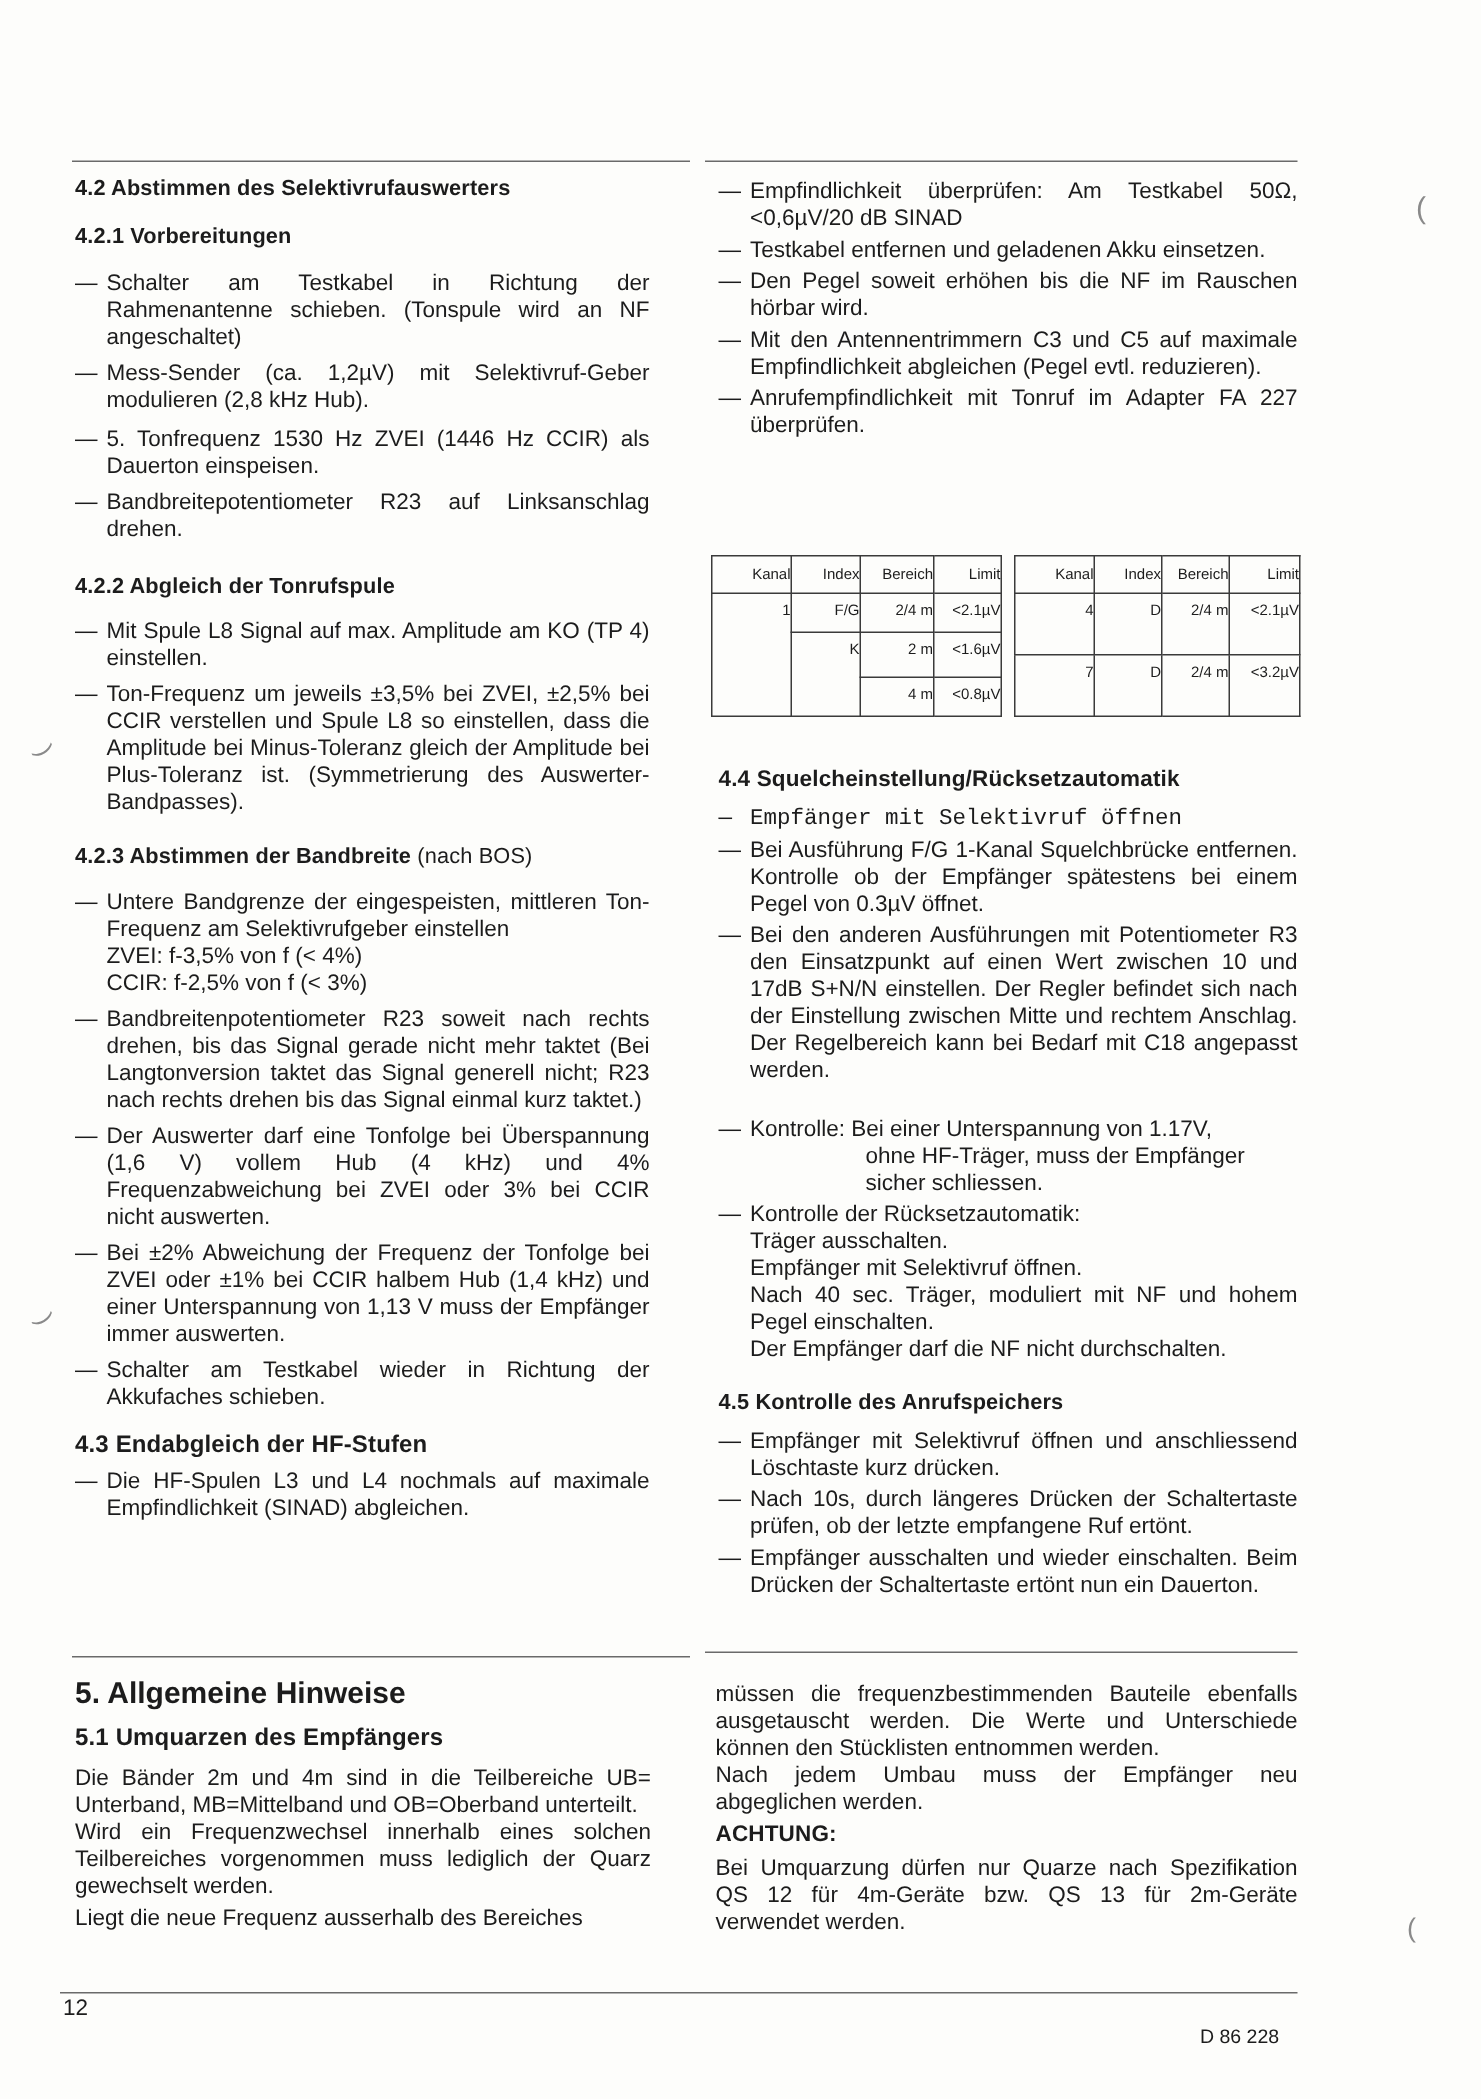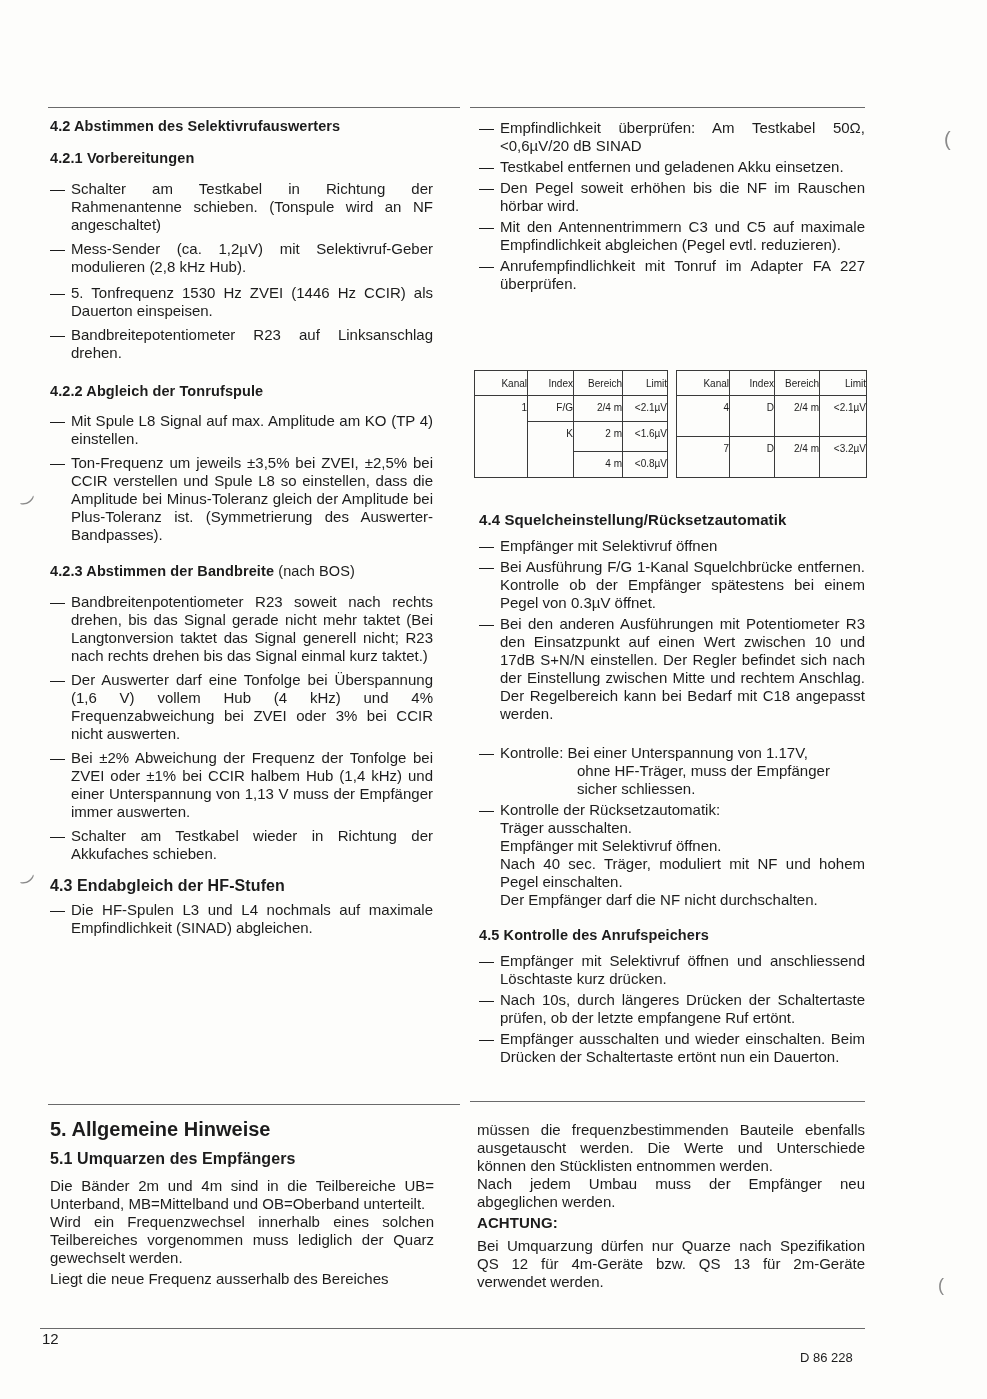--- a/index.html
+++ b/index.html
@@ -48,20 +48,25 @@
   <ul class="dash" style="margin-top:12px;">
     <li style="margin-bottom:6px;">Mit Spule L8 Signal auf max. Amplitude am KO (TP 4) einstellen.</li>
     <li>Ton-Frequenz um jeweils ±3,5% bei ZVEI, ±2,5% bei CCIR verstellen und Spule L8 so einstellen, dass die Amplitude bei Minus-Toleranz gleich der Amplitude bei Plus-Toleranz ist. (Symmetrierung des Auswerter-Bandpasses).</li>
   </ul>
 
   <h3 style="margin-top:18px;">
     <span>4.2.3 Abstimmen der Bandbreite</span>
     <span class="normal">(nach BOS)</span>
   </h3>
   <ul class="dash" style="margin-top:13px;">
+    <li style="margin-bottom:6px;">
+      <span>Untere Bandgrenze der eingespeisten, mittleren Ton-Frequenz am Selektivrufgeber einstellen</span>
+      <span class="indentline" style="text-align:left;">ZVEI: f-3,5% von f (&lt; 4%)</span>
+      <span class="indentline" style="text-align:left;">CCIR: f-2,5% von f (&lt; 3%)</span>
+    </li>
     <li style="margin-bottom:6px;">Bandbreitenpotentiometer R23 soweit nach rechts drehen, bis das Signal gerade nicht mehr taktet (Bei Langtonversion taktet das Signal generell nicht; R23 nach rechts drehen bis das Signal einmal kurz taktet.)</li>
     <li style="margin-bottom:6px;">Der Auswerter darf eine Tonfolge bei Überspannung (1,6 V) vollem Hub (4 kHz) und 4% Frequenzabweichung bei ZVEI oder 3% bei CCIR nicht auswerten.</li>
     <li style="margin-bottom:6px;">Bei ±2% Abweichung der Frequenz der Tonfolge bei ZVEI oder ±1% bei CCIR halbem Hub (1,4 kHz) und einer Unterspannung von 1,13 V muss der Empfänger immer auswerten.</li>
     <li>Schalter am Testkabel wieder in Richtung der Akkufaches schieben.</li>
   </ul>
 
   <h3 style="margin-top:14px; font-size:16px;">4.3 Endabgleich der HF-Stufen</h3>
   <ul class="dash" style="margin-top:6px;">
     <li>Die HF-Spulen L3 und L4 nochmals auf maximale Empfindlichkeit (SINAD) abgleichen.</li>
   </ul>
@@ -126,21 +131,21 @@
       <td>D</td>
       <td>2/4 m</td>
       <td>&lt;3.2µV</td>
     </tr>
   </tbody>
 </table>
 
 <div class="col" style="left:479px; top:511px; width:386px;">
   <h3 style="font-size:15px;">4.4 Squelcheinstellung/Rücksetzautomatik</h3>
   <ul class="dash" style="margin-top:8px;">
-    <li style="margin-bottom:3px;">Empfänger mit Selektivruf öffnen</li>
+    <li style="margin-bottom:3px;font-family:Liberation Mono, monospace;">Empfänger mit Selektivruf öffnen</li>
     <li style="margin-bottom:3px;">Bei Ausführung F/G 1-Kanal Squelchbrücke entfernen. Kontrolle ob der Empfänger spätestens bei einem Pegel von 0.3µV öffnet.</li>
     <li style="margin-bottom:21px;">Bei den anderen Ausführungen mit Potentiometer R3 den Einsatzpunkt auf einen Wert zwischen 10 und 17dB S+N/N einstellen. Der Regler befindet sich nach der Einstellung zwischen Mitte und rechtem Anschlag. Der Regelbereich kann bei Bedarf mit C18 angepasst werden.</li>
     <li style="margin-bottom:3px;">
       <span class="indentline">Kontrolle: Bei einer Unterspannung von 1.17V,</span>
       <span class="hang" style="text-align:left;">ohne HF-Träger, muss der Empfänger sicher schliessen.</span>
     </li>
     <li>
       <span class="indentline">Kontrolle der Rücksetzautomatik:</span>
       <span class="indentline">Träger ausschalten.</span>
       <span class="indentline">Empfänger mit Selektivruf öffnen.</span>

